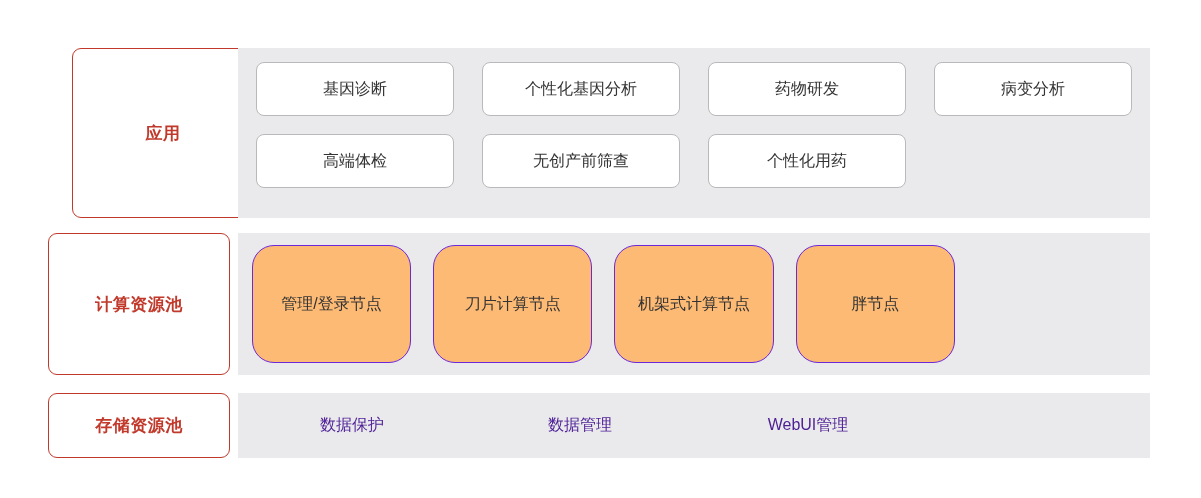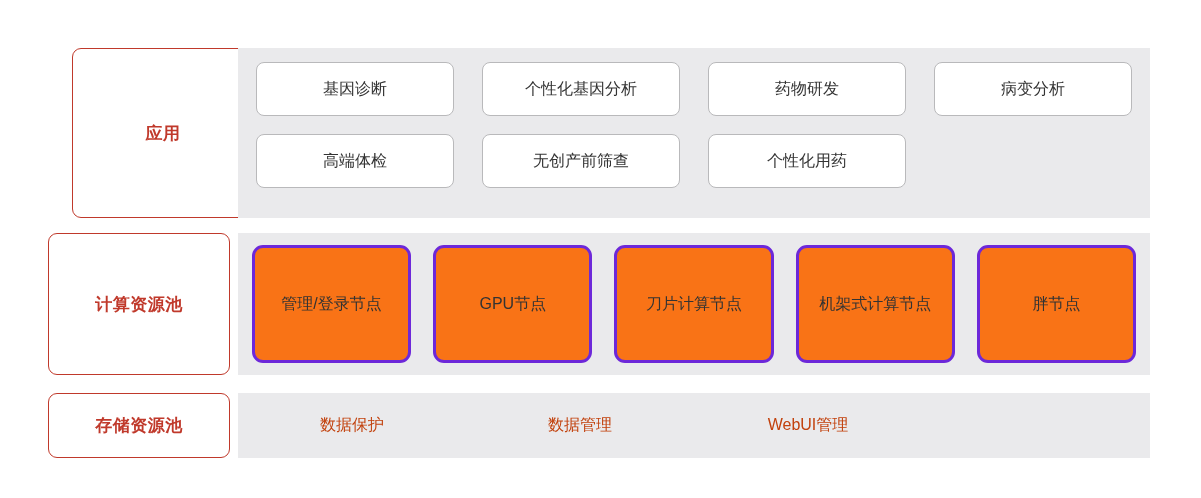--- a/index.html
+++ b/index.html
@@ -109,23 +109,23 @@
   }
   .compute-grid {
     display: grid;
     grid-template-columns: repeat(5, 1fr);
     column-gap: 22px;
     padding: 12px 14px;
     box-sizing: border-box;
     height: 100%;
   }
   .compute-box {
-    background: #f97316;
-    border: 3px solid #6d28d9;
-    border-radius: 11px;
+    background: #fdba74;
+    border: 1px solid #6d28d9;
+    border-radius: 22px;
     display: flex;
     align-items: center;
     justify-content: center;
     box-sizing: border-box;
   }
   .compute-box .box-text {
     font-size: 16px;
     color: #333333;
     white-space: nowrap;
   }
@@ -147,21 +147,21 @@
     align-items: center;
     box-sizing: border-box;
   }
   .storage-item {
     display: flex;
     align-items: center;
     justify-content: center;
   }
   .storage-item .box-text {
     font-size: 16px;
-    color: #c2410c;
+    color: #4c1d95;
     white-space: nowrap;
   }
 </style>
 </head>
 <body>
 
 <div id="diagram">
 
   <div class="row" id="row-app">
 
@@ -204,23 +204,20 @@
       <span class="label-text">计算资源池</span>
     </div>
 
     <div class="panel">
       <div class="compute-grid">
 
         <div class="compute-box">
           <span class="box-text">管理/登录节点</span>
         </div>
         <div class="compute-box">
-          <span class="box-text">GPU节点</span>
-        </div>
-        <div class="compute-box">
           <span class="box-text">刀片计算节点</span>
         </div>
         <div class="compute-box">
           <span class="box-text">机架式计算节点</span>
         </div>
         <div class="compute-box">
           <span class="box-text">胖节点</span>
         </div>
 
       </div>

